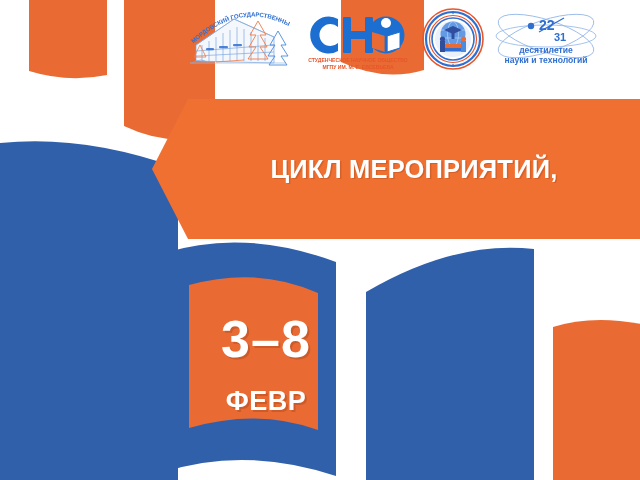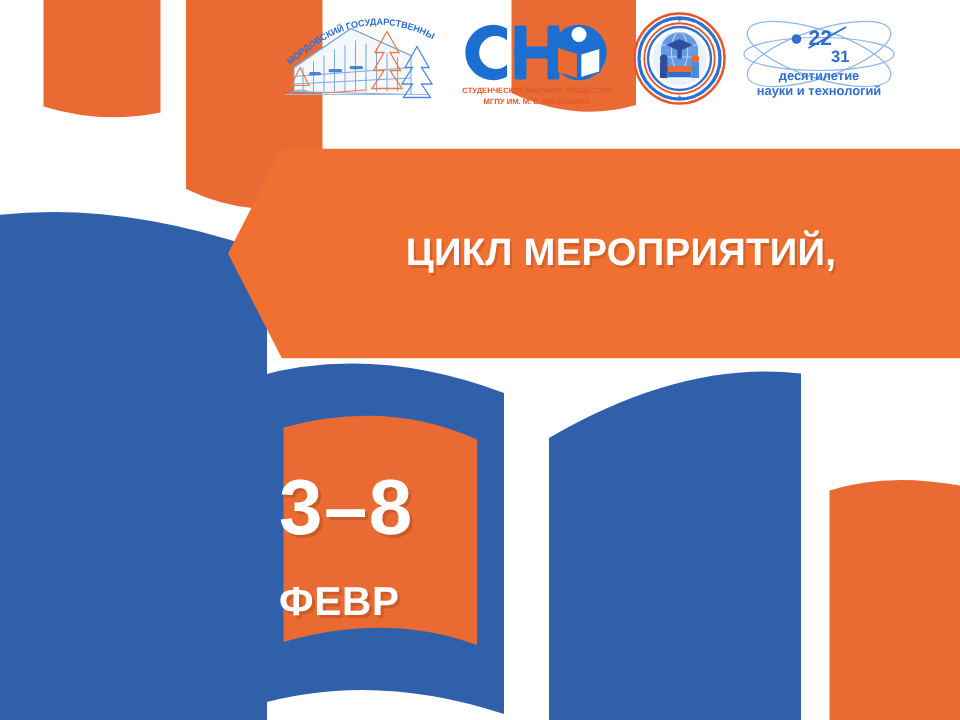--- a/index.html
+++ b/index.html
@@ -76,20 +76,21 @@
   
   #date-block {
     position: absolute;
     left: 186px;
     top: 296px;
     width: 160px;
     height: 136px;
     z-index: 30;
     display: flex;
     flex-direction: column;
+    align-items: center;
     justify-content: center;
   }
   #date-range {
     color: #ffffff;
     font-weight: bold;
     font-size: 52px;
     line-height: 1;
     letter-spacing: 1px;
     text-shadow: 2px 2px 0 rgba(120,45,10,.25);
   }

